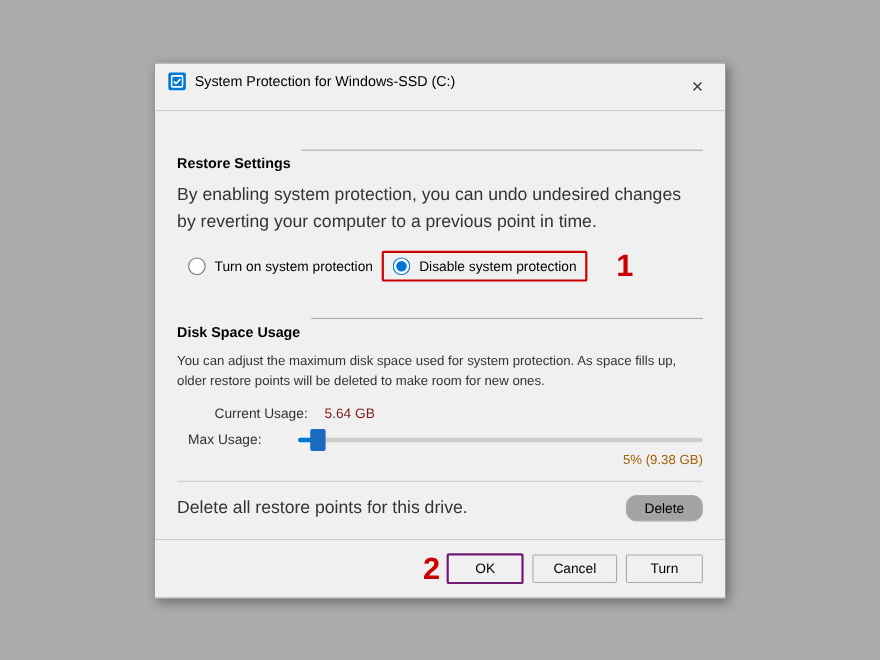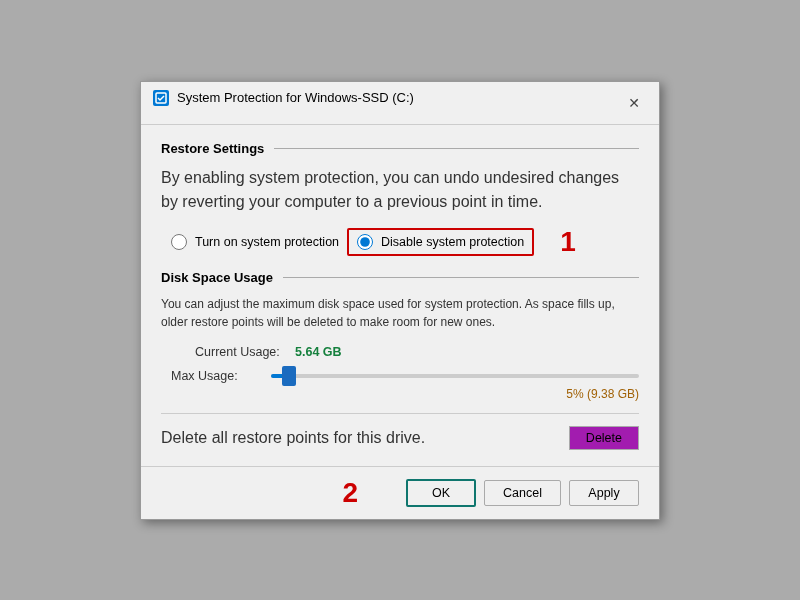--- a/index.html
+++ b/index.html
@@ -59,20 +59,21 @@
       border-radius: 2px;
     }
     .content {
       padding: 16px 20px;
     }
     .section-title {
       font-size: 13px;
       font-weight: 600;
       color: #000;
       margin-bottom: 8px;
+      margin-top: 24px;
     }
     .section-divider {
       display: flex;
       align-items: center;
       margin-bottom: 10px;
     }
     .section-divider .section-title {
       margin-bottom: 0;
       margin-right: 10px;
       white-space: nowrap;
@@ -136,22 +137,21 @@
       margin-left: 10px;
     }
     .usage-label {
       width: 100px;
       font-size: 12.5px;
       color: #333;
       margin-left: 24px;
     }
     .usage-value {
       font-size: 12.5px;
-      color: #15803d;
-      font-weight: bold;
+      color: #7f1d1d;
     }
     .slider-row {
       display: flex;
       align-items: center;
       margin-bottom: 4px;
       margin-left: 10px;
     }
     .slider-label {
       width: 100px;
       font-size: 12.5px;
@@ -198,25 +198,25 @@
       margin-top: 12px;
       padding-top: 12px;
       border-top: 1px solid #ccc;
     }
     .delete-label {
       font-size: 16px;
       color: #333;
     }
     .delete-btn {
       padding: 4px 16px;
-      background: #a21caf;
+      background: #a3a3a3;
       border: 1px solid #aaa;
       cursor: pointer;
       font-size: 12.5px;
-      border-radius: 0;
+      border-radius: 10px;
     }
     .footer {
       border-top: 1px solid #ccc;
       padding: 12px 20px;
       display: flex;
       align-items: center;
       justify-content: flex-end;
       gap: 8px;
       background: #f0f0f0;
     }
@@ -224,22 +224,21 @@
       padding: 5px 18px;
       border: 1px solid #aaa;
       background: #f0f0f0;
       cursor: pointer;
       font-size: 12.5px;
       border-radius: 2px;
       min-width: 70px;
       text-align: center;
     }
     .btn-highlighted {
-      border: 2px solid #0f766e;
-      margin-left: 42px;
+      border: 2px solid #701a75;
     }
     .step2-group {
       display: flex;
       align-items: center;
       gap: 6px;
     }
   </style>
 </head>
 <body>
 
@@ -316,15 +315,15 @@
       </div>
     </div>
   </div>
 
   <div class="footer">
     <div class="step2-group">
       <span class="step-number">2</span>
       <button class="btn btn-highlighted">OK</button>
     </div>
     <button class="btn">Cancel</button>
-    <button class="btn">Apply</button>
+    <button class="btn">Turn</button>
   </div>
 </div>
 
 </body></html>

